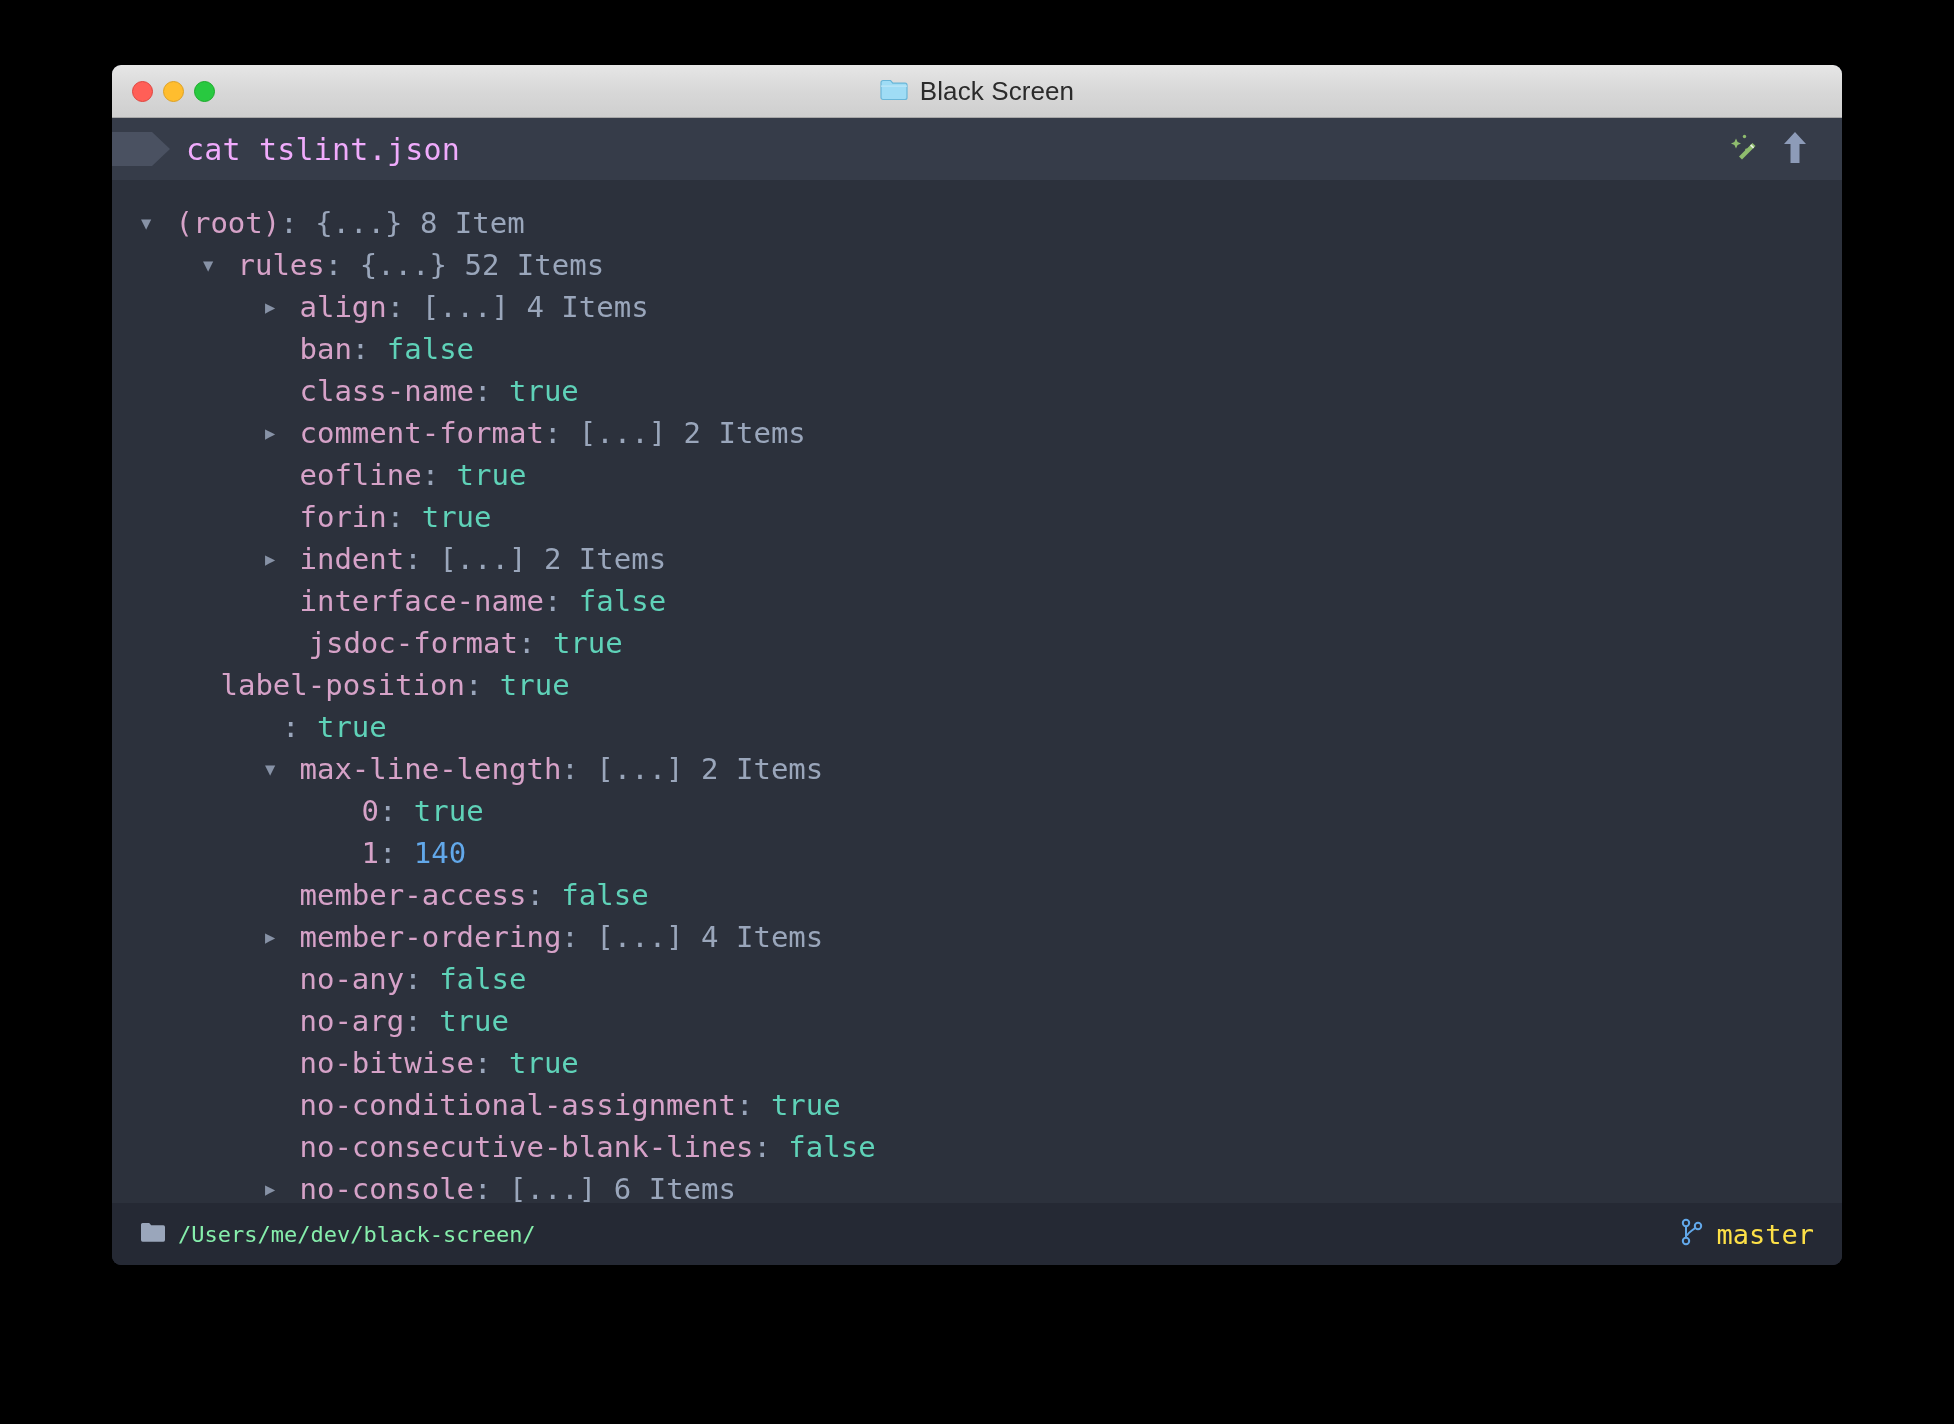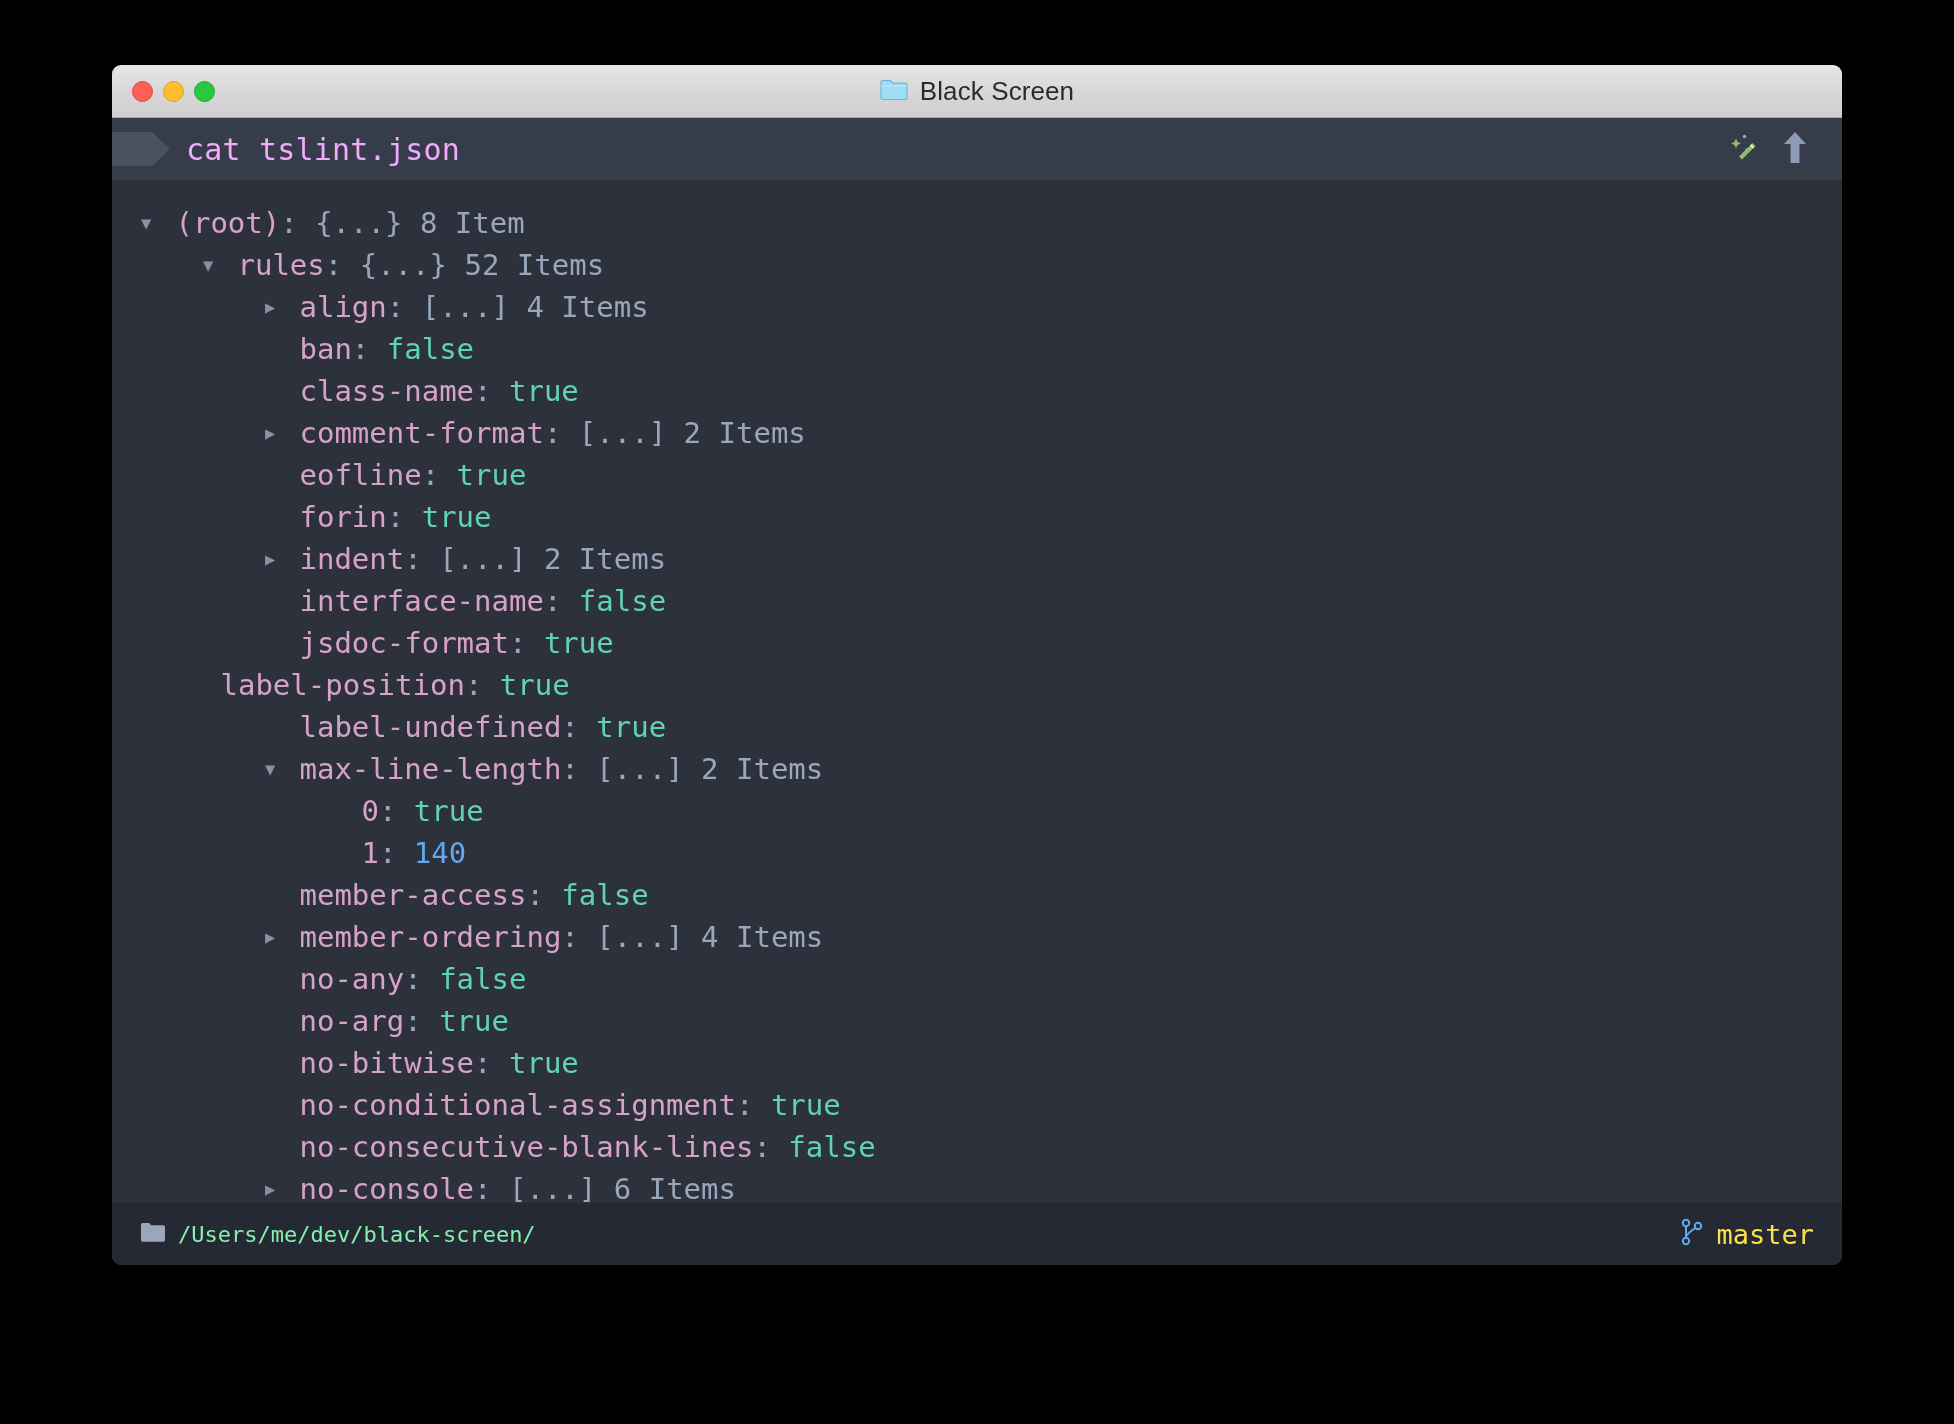--- a/index.html
+++ b/index.html
@@ -212,23 +212,23 @@
       <div class="row" style="padding-left: 22px;"><span class="tri">▼</span><span class="k"> (root)</span><span class="punct">: </span><span class="punct">{...} </span><span class="count">8 Item</span></div>
       <div class="row" style="padding-left: 84px;"><span class="tri">▼</span><span class="k"> rules</span><span class="punct">: </span><span class="punct">{...} </span><span class="count">52 Items</span></div>
       <div class="row" style="padding-left: 146px;"><span class="tri">▶</span><span class="k"> align</span><span class="punct">: </span><span class="punct">[...] </span><span class="count">4 Items</span></div>
       <div class="row" style="padding-left: 146px;"><span class="tri spacer">▶</span><span class="k"> ban</span><span class="punct">: </span><span class="bool">false</span></div>
       <div class="row" style="padding-left: 146px;"><span class="tri spacer">▶</span><span class="k"> class-name</span><span class="punct">: </span><span class="bool">true</span></div>
       <div class="row" style="padding-left: 146px;"><span class="tri">▶</span><span class="k"> comment-format</span><span class="punct">: </span><span class="punct">[...] </span><span class="count">2 Items</span></div>
       <div class="row" style="padding-left: 146px;"><span class="tri spacer">▶</span><span class="k"> eofline</span><span class="punct">: </span><span class="bool">true</span></div>
       <div class="row" style="padding-left: 146px;"><span class="tri spacer">▶</span><span class="k"> forin</span><span class="punct">: </span><span class="bool">true</span></div>
       <div class="row" style="padding-left: 146px;"><span class="tri">▶</span><span class="k"> indent</span><span class="punct">: </span><span class="punct">[...] </span><span class="count">2 Items</span></div>
       <div class="row" style="padding-left: 146px;"><span class="tri spacer">▶</span><span class="k"> interface-name</span><span class="punct">: </span><span class="bool">false</span></div>
-      <div class="row" style="padding-left: 146px;"><span class="tri spacer">▶</span><span class="k"> jsdoc-format</span><span class="punct">: </span><span class="bool">true</span></div>
+      <div class="row" style="padding-left: 146px; margin-left: 9px;"><span class="tri spacer">▶</span><span class="k"> jsdoc-format</span><span class="punct">: </span><span class="bool">true</span></div>
       <div class="row" style="padding-left: 67px;"><span class="tri spacer">▶</span><span class="k"> label-position</span><span class="punct">: </span><span class="bool">true</span></div>
-      <div class="row" style="padding-left: 146px;"><span class="tri spacer">▶</span><span class="k"> label-undefined</span><span class="punct">: </span><span class="bool">true</span></div>
+      <div class="row" style="padding-left: 146px;"><span class="tri spacer">▶</span><span class="punct">: </span><span class="bool">true</span></div>
       <div class="row" style="padding-left: 146px;"><span class="tri">▼</span><span class="k"> max-line-length</span><span class="punct">: </span><span class="punct">[...] </span><span class="count">2 Items</span></div>
       <div class="row" style="padding-left: 208px;"><span class="tri spacer">▶</span><span class="k"> 0</span><span class="punct">: </span><span class="bool">true</span></div>
       <div class="row" style="padding-left: 208px;"><span class="tri spacer">▶</span><span class="k"> 1</span><span class="punct">: </span><span class="num">140</span></div>
       <div class="row" style="padding-left: 146px; text-align: center;"><span class="tri spacer">▶</span><span class="k"> member-access</span><span class="punct">: </span><span class="bool">false</span></div>
       <div class="row" style="padding-left: 146px;"><span class="tri">▶</span><span class="k"> member-ordering</span><span class="punct">: </span><span class="punct">[...] </span><span class="count">4 Items</span></div>
       <div class="row" style="padding-left: 146px;"><span class="tri spacer">▶</span><span class="k"> no-any</span><span class="punct">: </span><span class="bool">false</span></div>
       <div class="row" style="padding-left: 146px;"><span class="tri spacer">▶</span><span class="k"> no-arg</span><span class="punct">: </span><span class="bool">true</span></div>
       <div class="row" style="padding-left: 146px;"><span class="tri spacer">▶</span><span class="k"> no-bitwise</span><span class="punct">: </span><span class="bool">true</span></div>
       <div class="row" style="padding-left: 146px;"><span class="tri spacer">▶</span><span class="k"> no-conditional-assignment</span><span class="punct">: </span><span class="bool">true</span></div>
       <div class="row" style="padding-left: 146px;"><span class="tri spacer">▶</span><span class="k"> no-consecutive-blank-lines</span><span class="punct">: </span><span class="bool">false</span></div>

